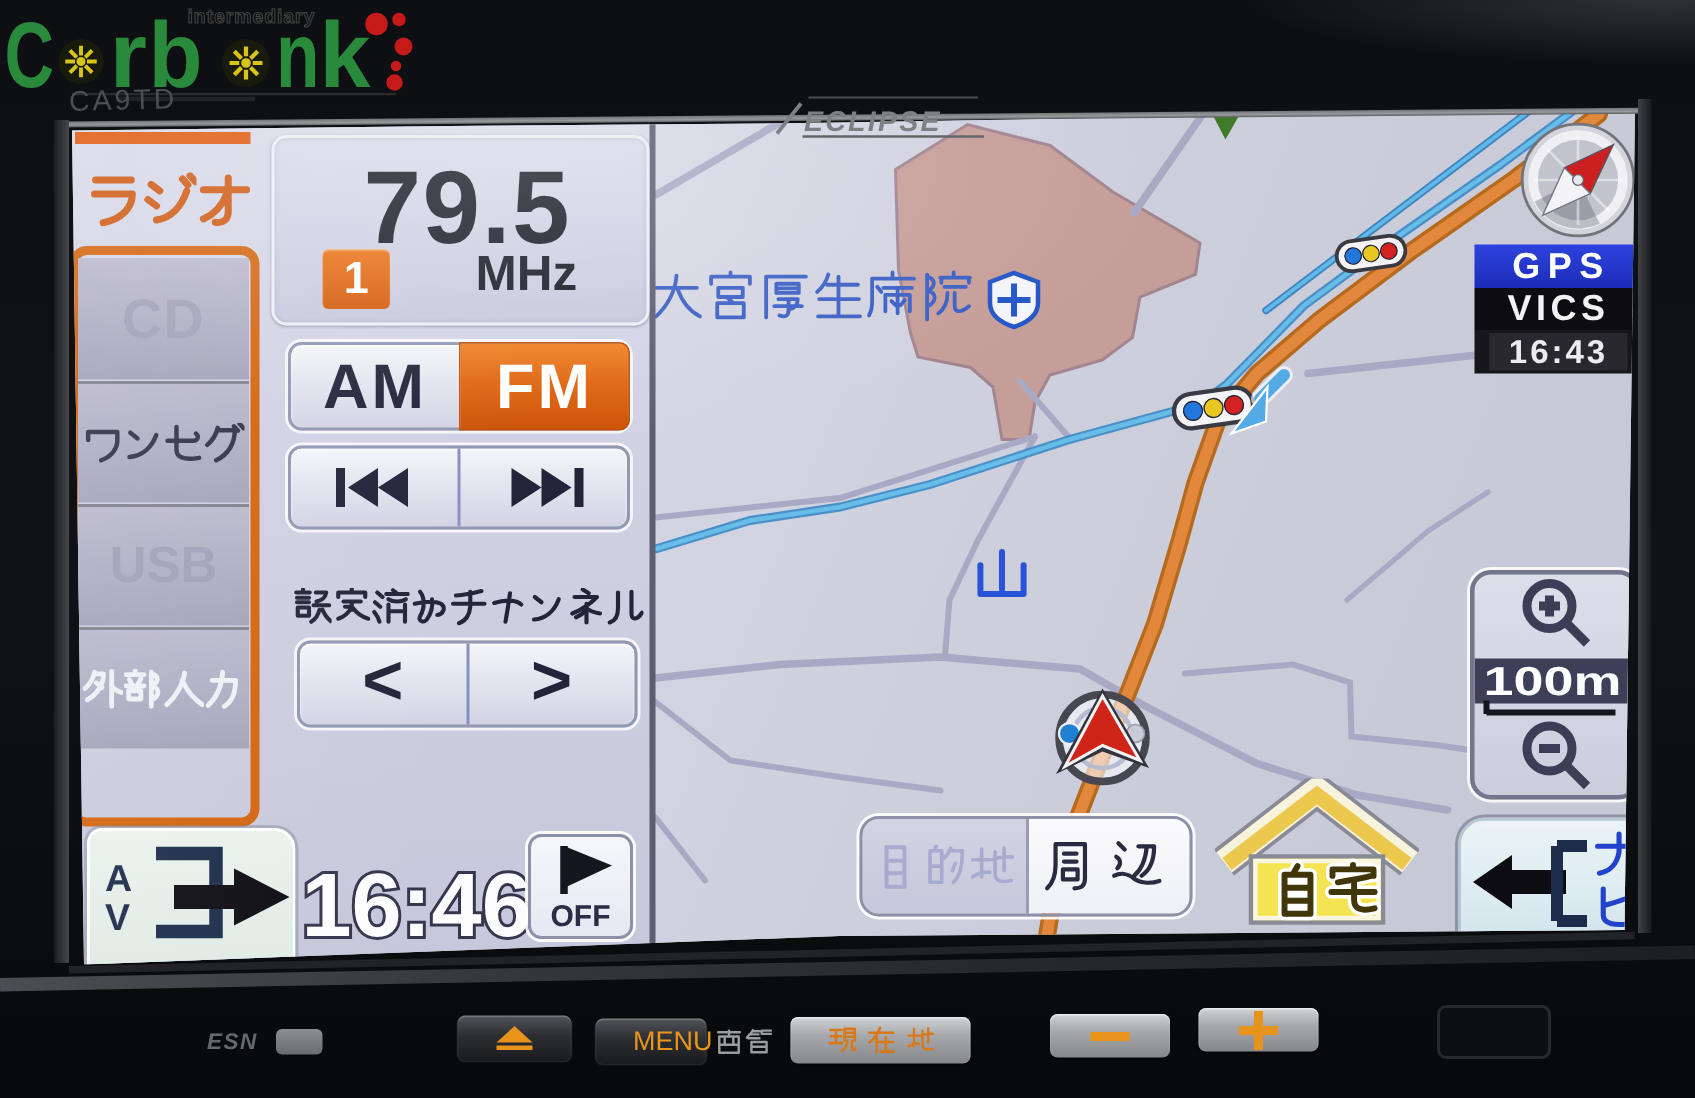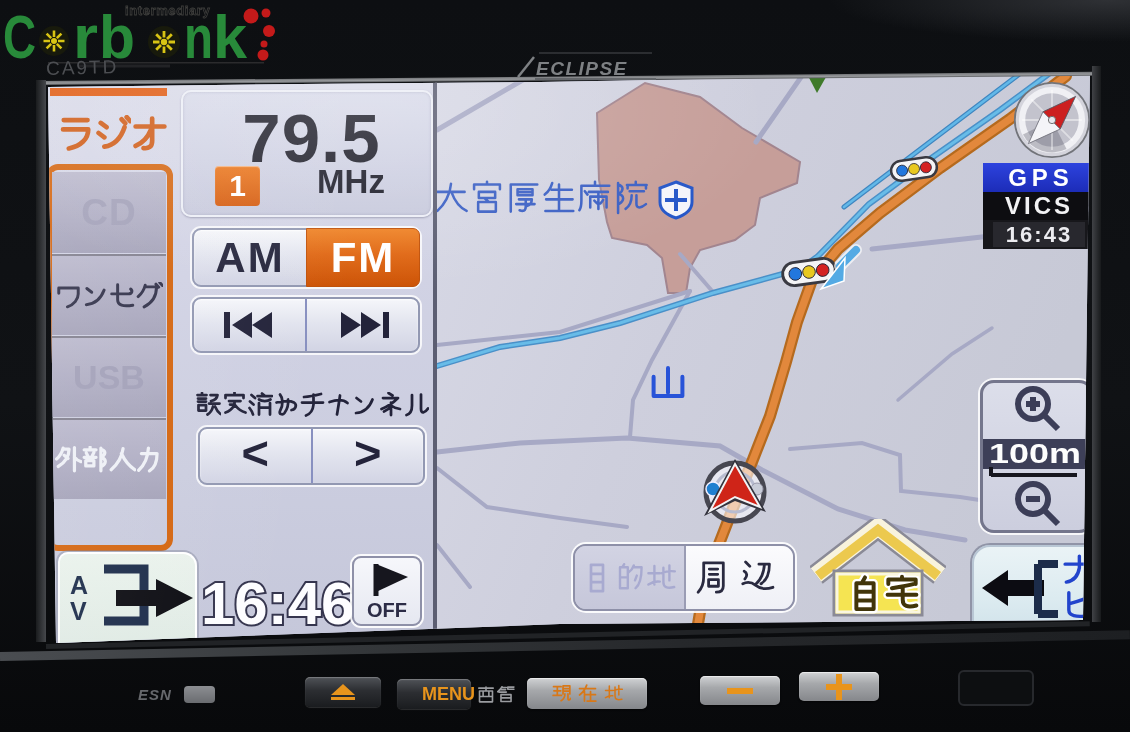--- a/index.html
+++ b/index.html
@@ -17,21 +17,21 @@
 #gpsbox,#vicsbox,#clkbox{position:absolute;left:939px;width:112px;text-align:center;font-weight:bold;}
 #mapsvg{position:absolute;left:391px;top:0;width:659px;height:582px;}
 #zoompanel{position:absolute;left:936px;top:314px;width:113px;height:153px;border-radius:14px;border:3px solid #74768c;box-shadow:0 0 0 2px rgba(255,255,255,.85);background:linear-gradient(180deg,#dcdeea,#cccede);}
 #navibtn{position:absolute;left:928px;top:479px;width:124px;height:90px;border-radius:18px 4px 0 4px;border:2px solid #b8c6d4;box-shadow:0 0 0 2px rgba(90,95,120,.5);background:linear-gradient(180deg,#eaf3f6 0%,#dcebf0 60%,#d0e2ea 100%);}
 #destbtn{position:absolute;left:529px;top:478px;width:222px;height:67px;border-radius:13px;border:2px solid #8e90a8;box-shadow:0 0 0 2px rgba(255,255,255,.9);overflow:hidden;display:flex;}
 #avbtn{position:absolute;left:14px;top:486px;width:139px;height:96px;border-radius:10px 14px 0 0;border:2px solid #fff;border-bottom:none;background:linear-gradient(180deg,#eaf2ec 0%,#dfeae4 100%);box-shadow:0 0 0 2px rgba(120,125,145,.4);}
 #offbtn{position:absolute;left:308px;top:490px;width:70px;height:70px;border-radius:9px;border:2px solid #8e90a8;box-shadow:0 0 0 2px rgba(255,255,255,.9);background:linear-gradient(180deg,#f6f7fb,#e6e8f1);}
 .bezbtn{position:absolute;border-radius:5px;}
 .darkbtn{background:linear-gradient(180deg,#505358 0%,#2c2e32 45%,#1a1c1f 100%);box-shadow:0 1px 1px rgba(255,255,255,.15),inset 0 1px 1px rgba(255,255,255,.25);}
 .silverbtn{background:linear-gradient(180deg,#d0d2d4 0%,#a6a8ab 40%,#85878b 100%);box-shadow:0 1px 2px rgba(0,0,0,.6),inset 0 1px 1px rgba(255,255,255,.6);}
-.ot{color:#e8941c;font-weight:bold;padding-left:25px;}
+.ot{color:#e8941c;font-weight:normal;padding-left:25px;}
 </style></head>
 <body>
 <div id="stage">
 
 <div id="screen">
   <div id="radiobg"></div>
 
   <svg id="mapsvg" viewBox="435 66 659 582">
     <defs>
       <linearGradient id="mapg" x1="0" y1="0" x2="1" y2="0.35">
@@ -373,21 +373,21 @@
       <circle cx="264" cy="11" r="4.5"></circle>
       <circle cx="267" cy="29" r="6"></circle>
       <circle cx="262" cy="42" r="3.5"></circle>
       <circle cx="261" cy="53" r="5.5"></circle>
     </g>
     <rect x="46" y="60" width="216" height="1.5" fill="#2b2b2d"></rect>
     <rect x="76" y="62.5" width="92" height="3" fill="#222326"></rect>
   </svg>
 </div>
 <div class="abs" style="left:46px;top:57px;font-size:19px;color:#4c4e52;letter-spacing:2px;transform:rotate(-1.5deg);">CA9TD</div>
-<div class="abs" id="eclipse" style="left:506px;top:46px;width:170px;height:36px;text-decoration:underline;">
+<div class="abs" id="eclipse" style="left:506px;top:58px;width:170px;height:36px;text-decoration:underline;">
   <svg width="170" height="36" viewBox="0 0 170 36">
     <path d="M12,31 L28,11" stroke="#7e8184" stroke-width="2.5" fill="none"></path>
     <text x="30" y="29" font-size="19" font-style="italic" font-weight="bold" fill="#7e8184" letter-spacing="1.5" font-family="Liberation Sans">ECLIPSE</text>
     <path d="M29,33 H150" stroke="#63666a" stroke-width="1.8"></path>
     <path d="M33,7 H146" stroke="#4a4d50" stroke-width="1.2"></path>
   </svg>
 </div>
 
 <div class="abs" style="left:138px;top:686px;font-size:15px;font-weight:bold;font-style:italic;color:#66686c;letter-spacing:1px;">ESN</div>
 <div class="abs" style="left:184px;top:686px;width:31px;height:17px;background:linear-gradient(180deg,#8c8e92,#6a6c70);border-radius:4px;"></div>

